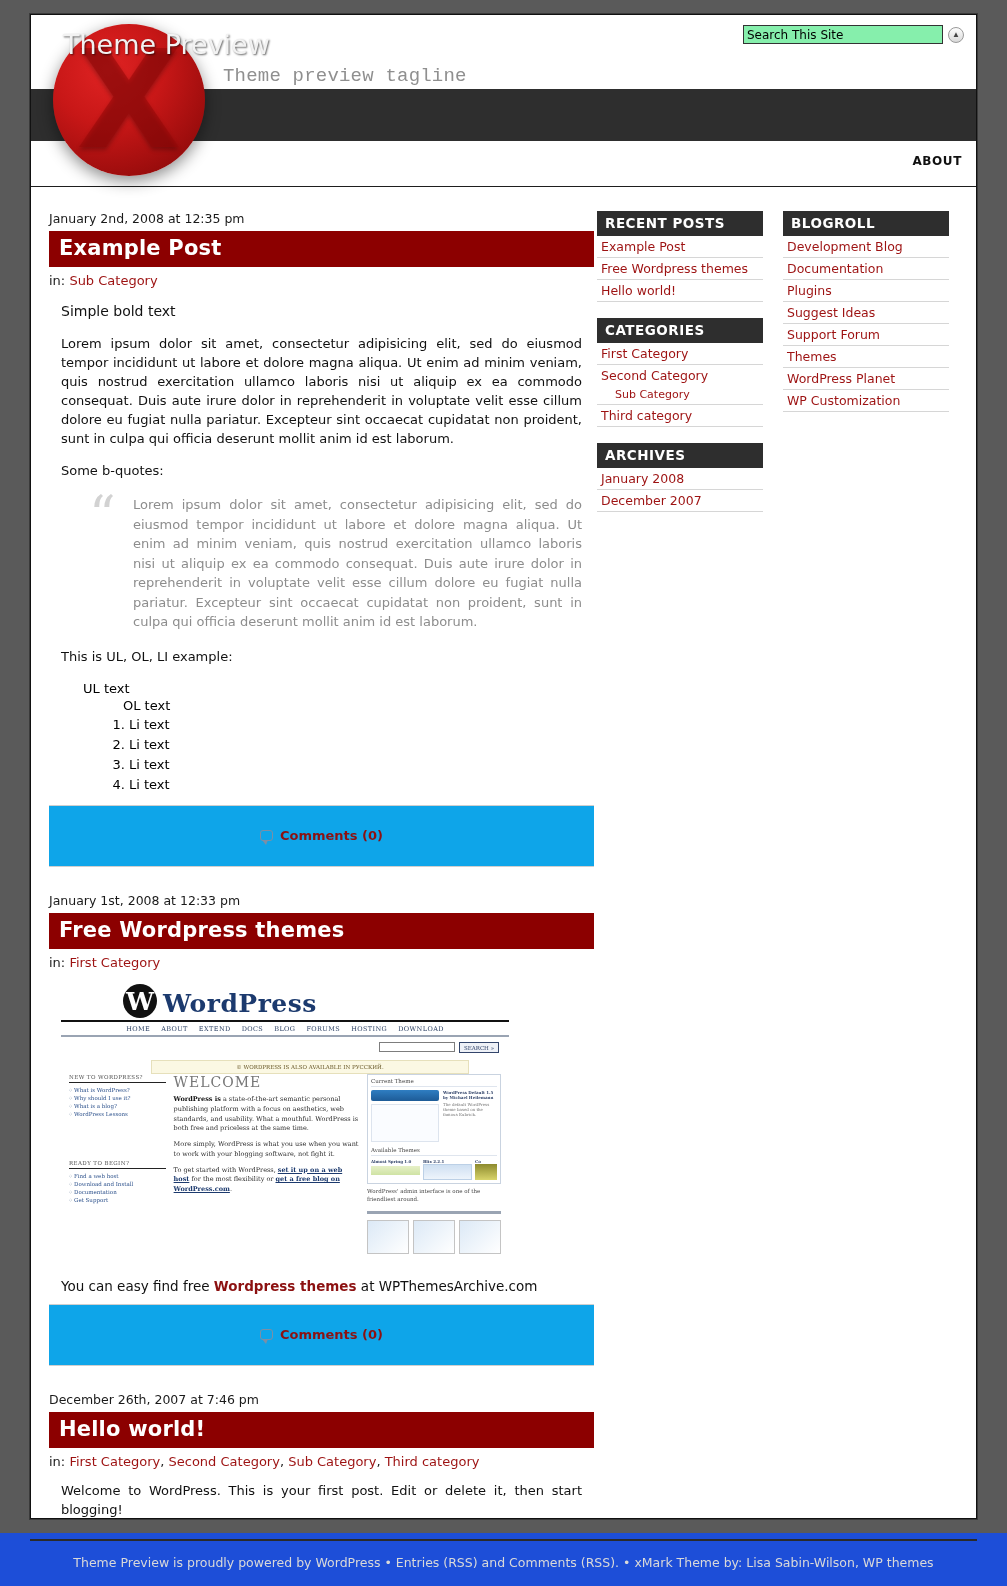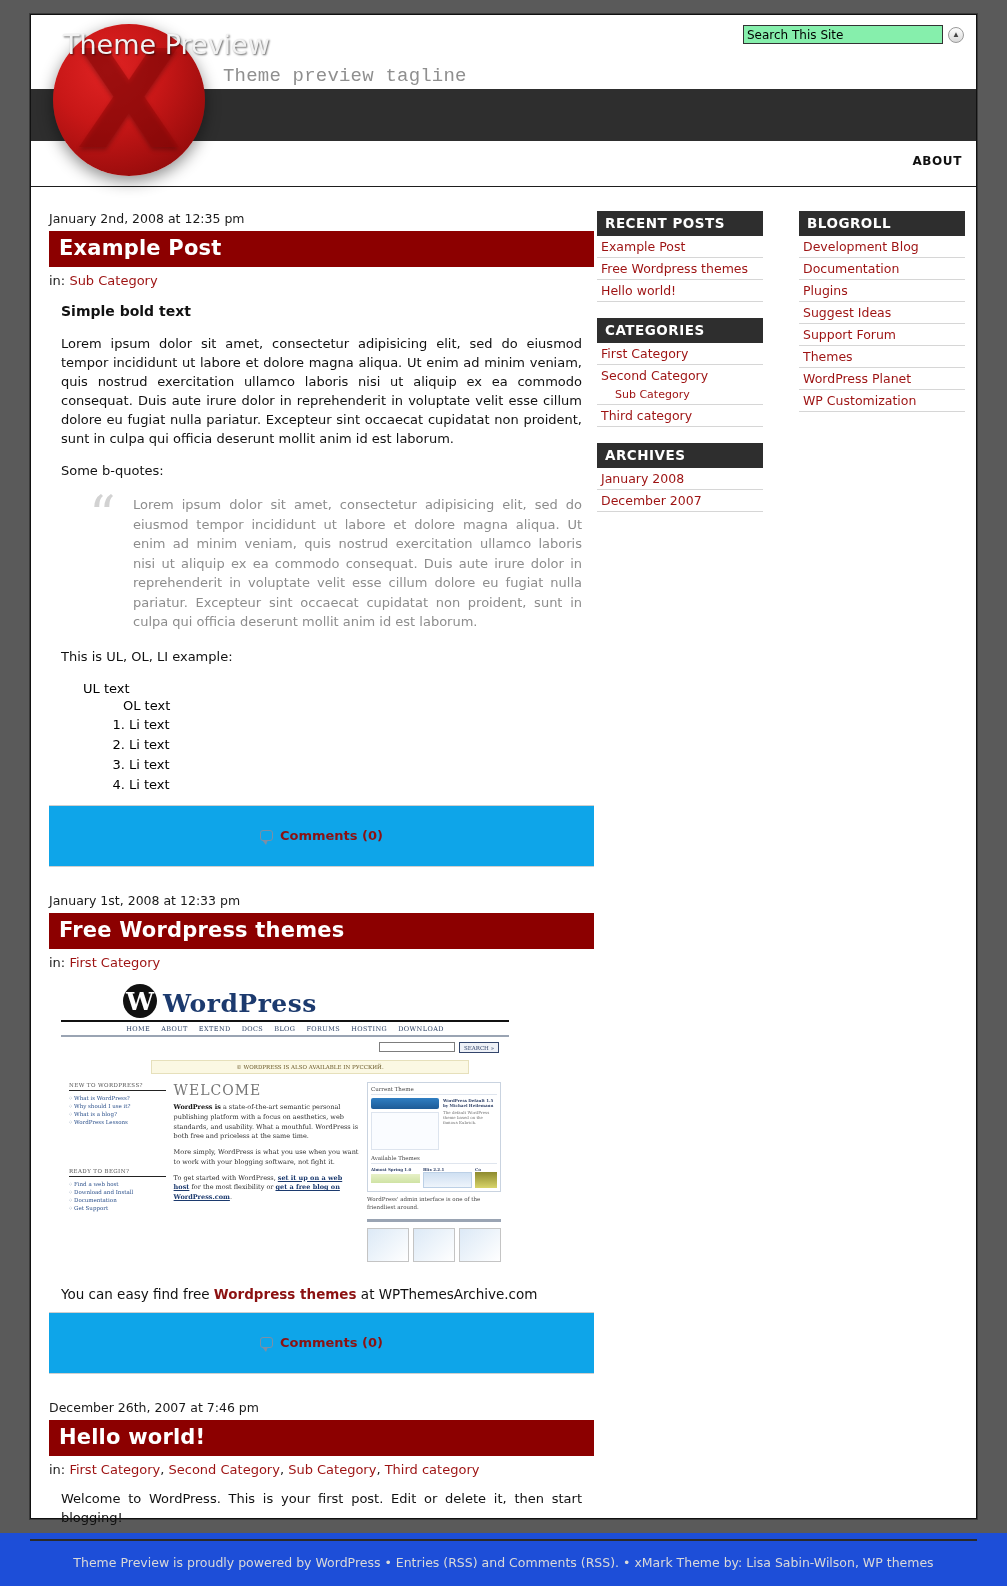--- a/index.html
+++ b/index.html
@@ -94,21 +94,21 @@
     background:#8c0000; color:#ffffff;
     font-size:21px; font-weight:bold;
     padding:5px 10px 7px;
     letter-spacing:.2px;
   }
   .post-cats { font-size:13px; color:#222; margin:6px 0 0; }
   .post-cats a { color:#9d1212; text-decoration:none; cursor:pointer; }
 
   .post-body { padding:0 12px; margin-top:13px; }
   .post-body p { margin:0 0 14px; line-height:1.45; text-align:justify; color:#111; }
-  .strong-line { font-weight:bold; font-size:14px; margin:0 0 16px; }
+  .strong-line { font-weight:normal; font-size:14px; margin:0 0 16px; }
 
   blockquote {
     margin:4px 0 16px 28px; padding:0 0 0 44px;
     position:relative; color:#8d8d8d; line-height:1.5; text-align:justify;
   }
   blockquote:before {
     content:"\201C"; position:absolute; left:0; top:-6px;
     font-family:"DejaVu Serif", serif; font-size:52px; color:#d2d2d2; line-height:1;
   }
 
@@ -140,21 +140,21 @@
     border-top:5px solid #7c8fa6;
   }
 
   .wp-shot { margin:10px 0 14px 12px; width:448px; }
   .after-img { padding:0 12px; font-size:13.5px; color:#111; }
   .after-img b { color:#8c1111; }
 
   
   .sidebar { position:absolute; top:196px; width:166px; }
   #sidebar-left  { left:566px; }
-  #sidebar-right { left:752px;margin-left:16px; }
+  #sidebar-right { left:752px; }
 
   .widget { margin-bottom:16px; }
   .widget-title {
     background:#2e2e2e; color:#ffffff;
     font-size:13.5px; font-weight:bold;
     padding:4px 8px 5px; letter-spacing:.5px;
   }
   .widget-list { list-style:none; margin:0; padding:0; }
   .widget-list li {
     border-bottom:1px solid #d6d6d6;
@@ -196,21 +196,21 @@
   .shot-searchbox { width:76px; height:10px; border:1px solid #7d7d7d; background:#fff; }
   .shot-searchbtn {
     height:11px; border:1px solid #33456b; background:#eef1f7;
     font-size:5.5px; color:#33456b; padding:0 4px;
     display:flex; align-items:center;
   }
   .shot-banner {
     margin:7px 40px 0 90px; background:#fbf8e3; border:1px solid #e6e0bb;
     font-size:5.5px; color:#6a5a2a; text-align:center; padding:3px 0;
   }
-  .shot-cols { display:flex; gap:8px; padding:8px 8px 10px; }
+  .shot-cols { display:flex; gap:8px; padding:0 8px 10px; }
   .shot-c1 { width:98px; }
   .shot-c2 { width:188px; }
   .shot-c3 { width:136px; }
   .shot-box-title { font-size:5.5px; letter-spacing:.4px; color:#555; padding-bottom:2px; border-bottom:1.5px solid #222; }
   .shot-links { margin:3px 0 0; }
   .shot-links div { font-size:5.5px; color:#2a4f8a; padding:1px 0 1px 5px; position:relative; }
   .shot-links div:before { content:"\25C7"; position:absolute; left:0; font-size:4px; color:#9ab; }
   .shot-welcome { font-size:14px; color:#777; letter-spacing:1px; margin-bottom:5px; }
   .shot-p { font-size:6.5px; line-height:1.5; color:#2b2b2b; margin:0 0 6px; }
   .shot-p b { color:#111; }

